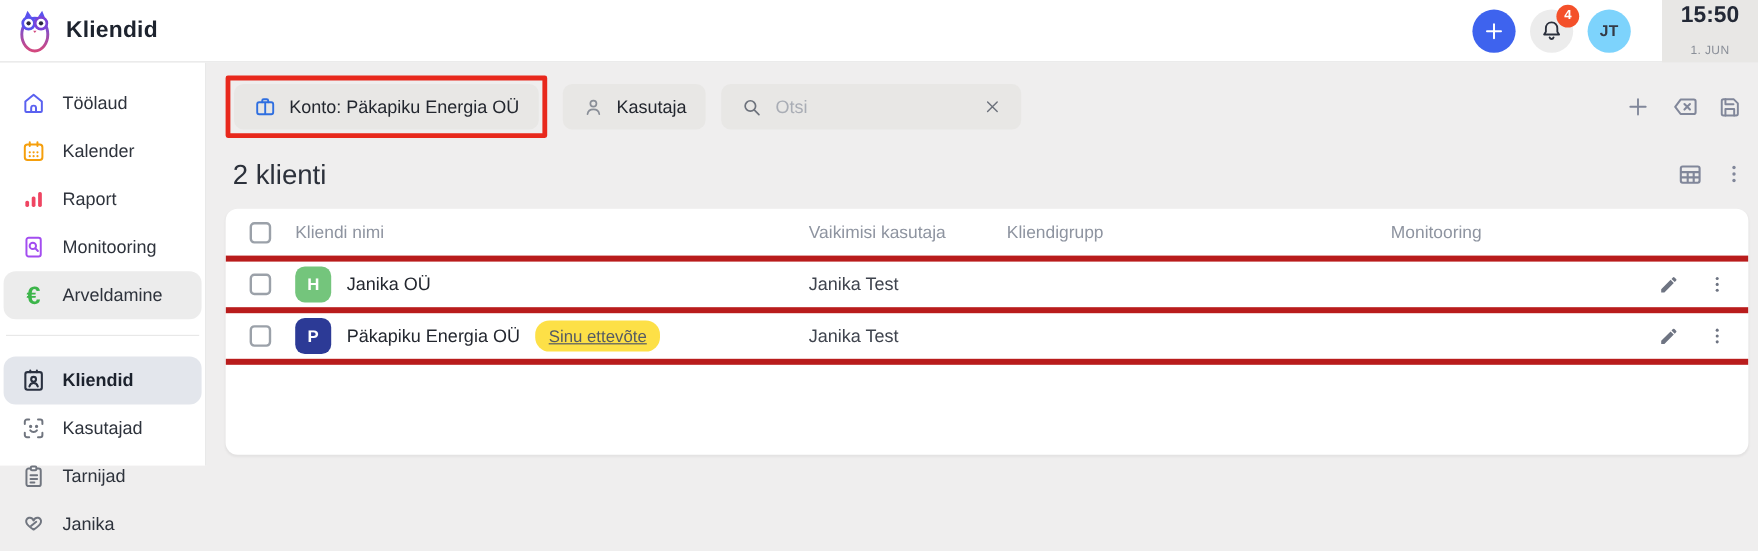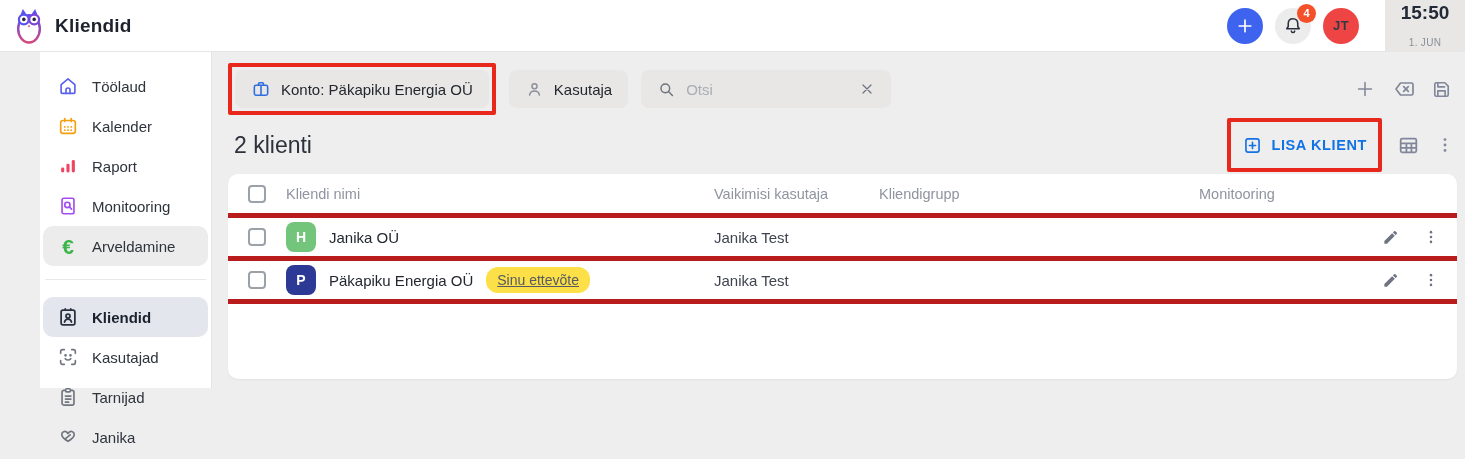--- a/index.html
+++ b/index.html
@@ -10,28 +10,28 @@
   .topbar { position:relative; height:52px; background:#fff; border-bottom:1px solid #e6e6e6;
             display:flex; align-items:center; padding-left:12px; }
   .logo { width:34px; height:40px; display:flex; align-items:center; justify-content:center; }
   .app-title { font-size:19px; font-weight:700; color:#1d232e; margin-left:9px; letter-spacing:.2px; }
   .topbar-right { margin-left:auto; display:flex; align-items:center; gap:12px; }
   .round-btn { width:36px; height:36px; border-radius:50%; display:flex; align-items:center; justify-content:center; border:none; cursor:pointer; }
   .plus-btn { background:#3e63ee; color:#fff; }
   .bell-wrap { position:relative; background:#ececec; }
   .badge { position:absolute; top:-4px; right:-5px; min-width:19px; height:19px; border-radius:50%;
            background:#f4502a; color:#fff; font-size:11px; font-weight:700; display:flex; align-items:center; justify-content:center; }
-  .avatar-btn { background:#ef4444; color:#343a45; font-size:13px; font-weight:700; letter-spacing:.3px; }
+  .avatar-btn { background:#7dd3fc; color:#343a45; font-size:13px; font-weight:700; letter-spacing:.3px; }
   .clock-box { width:80px; height:52px; background:#e8e7e5; margin-left:14px; display:flex; flex-direction:column;
                align-items:center; justify-content:center; }
   .clock-time { font-size:19px; font-weight:700; color:#232936; line-height:1.05; }
   .clock-date { font-size:10px; color:#8a8f98; margin-top:14px; letter-spacing:.3px; }
 
   
-  .shell { display:flex; height:336px;padding-left:40px; }
+  .shell { display:flex; height:336px; }
 
   
   .sidebar { width:172px; background:#fff; border-right:1px solid #e4e4e4; padding:14px 3px 0 3px; flex-shrink:0; }
   .nav-item { height:40px; display:flex; align-items:center; padding-left:13px; border-radius:10px; cursor:pointer; }
   .nav-item .nicon { width:24px; height:24px; display:flex; align-items:center; justify-content:center; flex-shrink:0; }
   .nav-item .nlabel { margin-left:12px; font-size:15px; color:#2e333c; white-space:nowrap; }
   .nav-item.hovered { background:#ececec; }
   .nav-item.active { background:#e3e6ec; }
   .nav-item.active .nlabel { font-weight:700; color:#1c222d; }
   .nav-divider { height:1px; background:#e8e8e8; margin:13px 2px 17px 2px; }
@@ -287,31 +287,20 @@
             <path d="M5 6.5A1.5 1.5 0 0 1 6.5 5h9L19 8.5v9a1.5 1.5 0 0 1-1.5 1.5h-11A1.5 1.5 0 0 1 5 17.5z"></path>
             <path d="M8.2 5v4.3h7M8.2 19v-5.6h7.6V19"></path>
           </svg>
         </button>
       </div>
     </div>
 
     <div class="count-row">
       <span class="count-label">2 klienti</span>
       <div class="count-actions">
-        <span class="red-box">
-          <button class="add-client">
-            <span>
-              <svg width="21" height="21" viewBox="0 0 24 24" fill="none" stroke="#1273e6" stroke-width="1.9" stroke-linecap="round">
-                <rect x="4.5" y="4.5" width="15" height="15" rx="2.5"></rect>
-                <path d="M12 8.5v7M8.5 12h7"></path>
-              </svg>
-            </span>
-            <span>LISA KLIENT</span>
-          </button>
-        </span>
         <button class="icon-btn">
           <svg width="25" height="25" viewBox="0 0 24 24" fill="none" stroke="#81879a" stroke-width="1.7" stroke-linejoin="round">
             <rect x="4.5" y="5.5" width="15" height="13" rx="1.5"></rect>
             <path d="M4.5 10h15M4.5 14.2h15M10 10v8.5M14.8 10v8.5"></path>
           </svg>
         </button>
         <button class="icon-btn">
           <svg width="20" height="22" viewBox="0 0 24 24" fill="#81879a">
             <circle cx="12" cy="5.5" r="1.7"></circle>
               <circle cx="12" cy="12" r="1.7"></circle>

